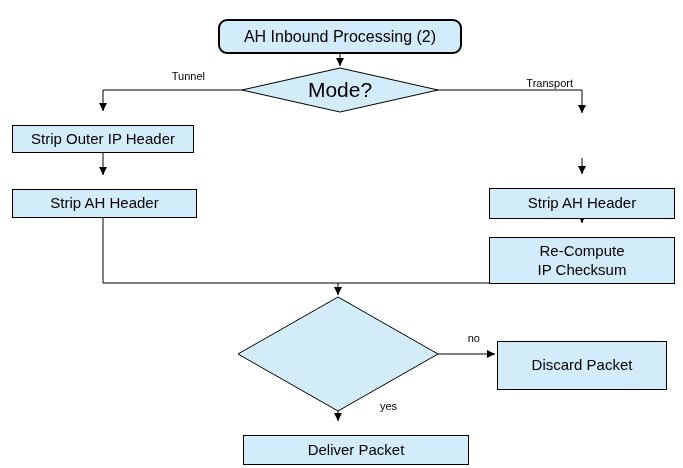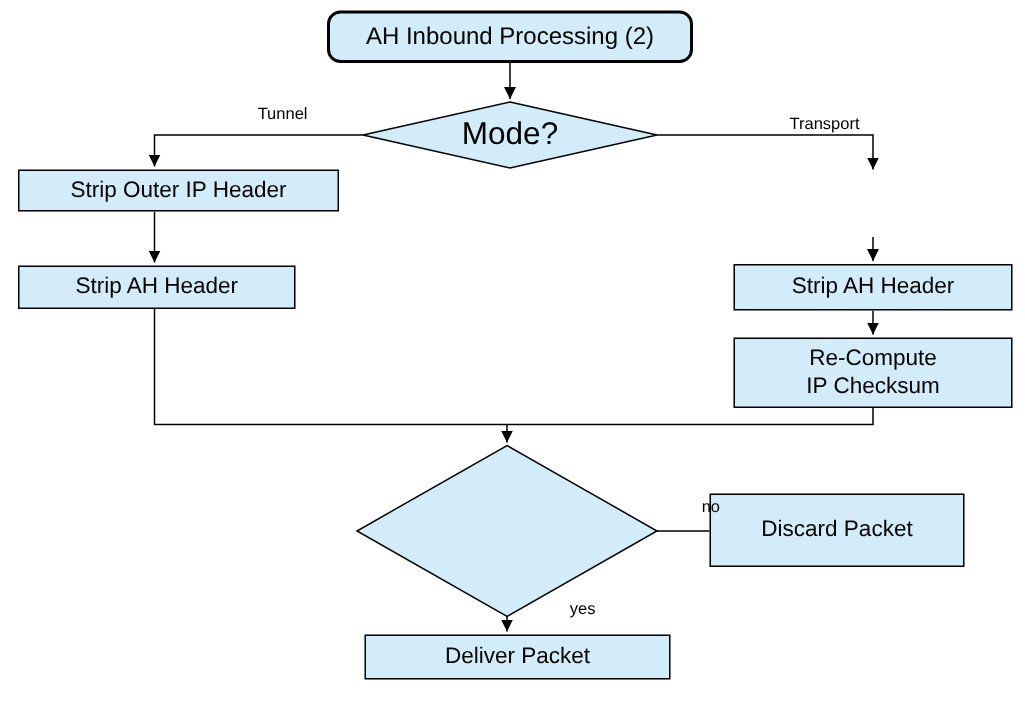--- a/index.html
+++ b/index.html
@@ -20,21 +20,21 @@
   #edges{position:absolute;left:0;top:0;width:683px;height:468px;}
   .edge{stroke:var(--line);stroke-width:1;fill:none;}
   .diamond{fill:var(--node-fill);stroke:var(--line);stroke-width:1;}
   .node{
     position:absolute;
     box-sizing:border-box;
     display:flex;align-items:center;justify-content:center;
     background:var(--node-fill);
     border:1px solid var(--line);
     font-size:15px;line-height:1.25;
-    text-align:center;white-space:pre-line;
+    text-align:center;white-space:pre-line;margin-top:12px;
   }
   .node.start{
     border-width:2px;border-radius:9px;
     font-size:16px;
   }
   .diamond-label{
     position:absolute;
     display:flex;align-items:center;justify-content:center;
     font-size:21px;line-height:18px;
     text-align:center;white-space:pre-line;
@@ -69,33 +69,33 @@
     <path class="edge" d="M338,283 L338,295" marker-end="url(#arrow)"></path>
     <path class="edge" d="M438,354 L495,354" marker-end="url(#arrow)"></path>
     <path class="edge" d="M338,411 L338,421" marker-end="url(#arrow)"></path>
 
     <polygon class="diamond" points="340,68 438,90 340,112 242,90"></polygon>
     <polygon class="diamond" points="338,297 438,354 338,411 238,354"></polygon>
   </svg>
 
   <div class="node start" style="left:218px;top:7px;width:244px;height:35px;">AH Inbound Processing (2)</div>
 
-  <div class="node" style="left:12px;top:113px;width:214px;height:28px;">Strip Outer IP Header</div>
+  <div class="node" style="left:12px;top:113px;width:182px;height:28px;">Strip Outer IP Header</div>
 
   <div class="node" style="left:12px;top:177px;width:185px;height:29px;">Strip AH Header</div>
 
 
   <div class="node" style="left:489px;top:176px;width:186px;height:31px;">Strip AH Header</div>
 
   <div class="node" style="left:489px;top:225px;width:186px;height:47px;">Re-Compute
 IP Checksum</div>
 
-  <div class="node" style="left:473px;top:329px;width:170px;height:49px;">Discard Packet</div>
+  <div class="node" style="left:497px;top:329px;width:170px;height:49px;">Discard Packet</div>
 
-  <div class="node" style="left:243px;top:423px;width:204px;height:30px;">Deliver Packet</div>
+  <div class="node" style="left:243px;top:423px;width:226px;height:30px;">Deliver Packet</div>
 
   <div class="diamond-label" style="left:290px;top:80px;width:100px;height:20px;">Mode?</div>
 
 
   <div class="edge-label" style="left:135px;top:67px;width:70px;">Tunnel</div>
 
   <div class="edge-label" style="left:477px;top:74px;width:96px;">Transport</div>
 
   <div class="edge-label" style="left:442px;top:329px;width:38px;">no</div>
 

